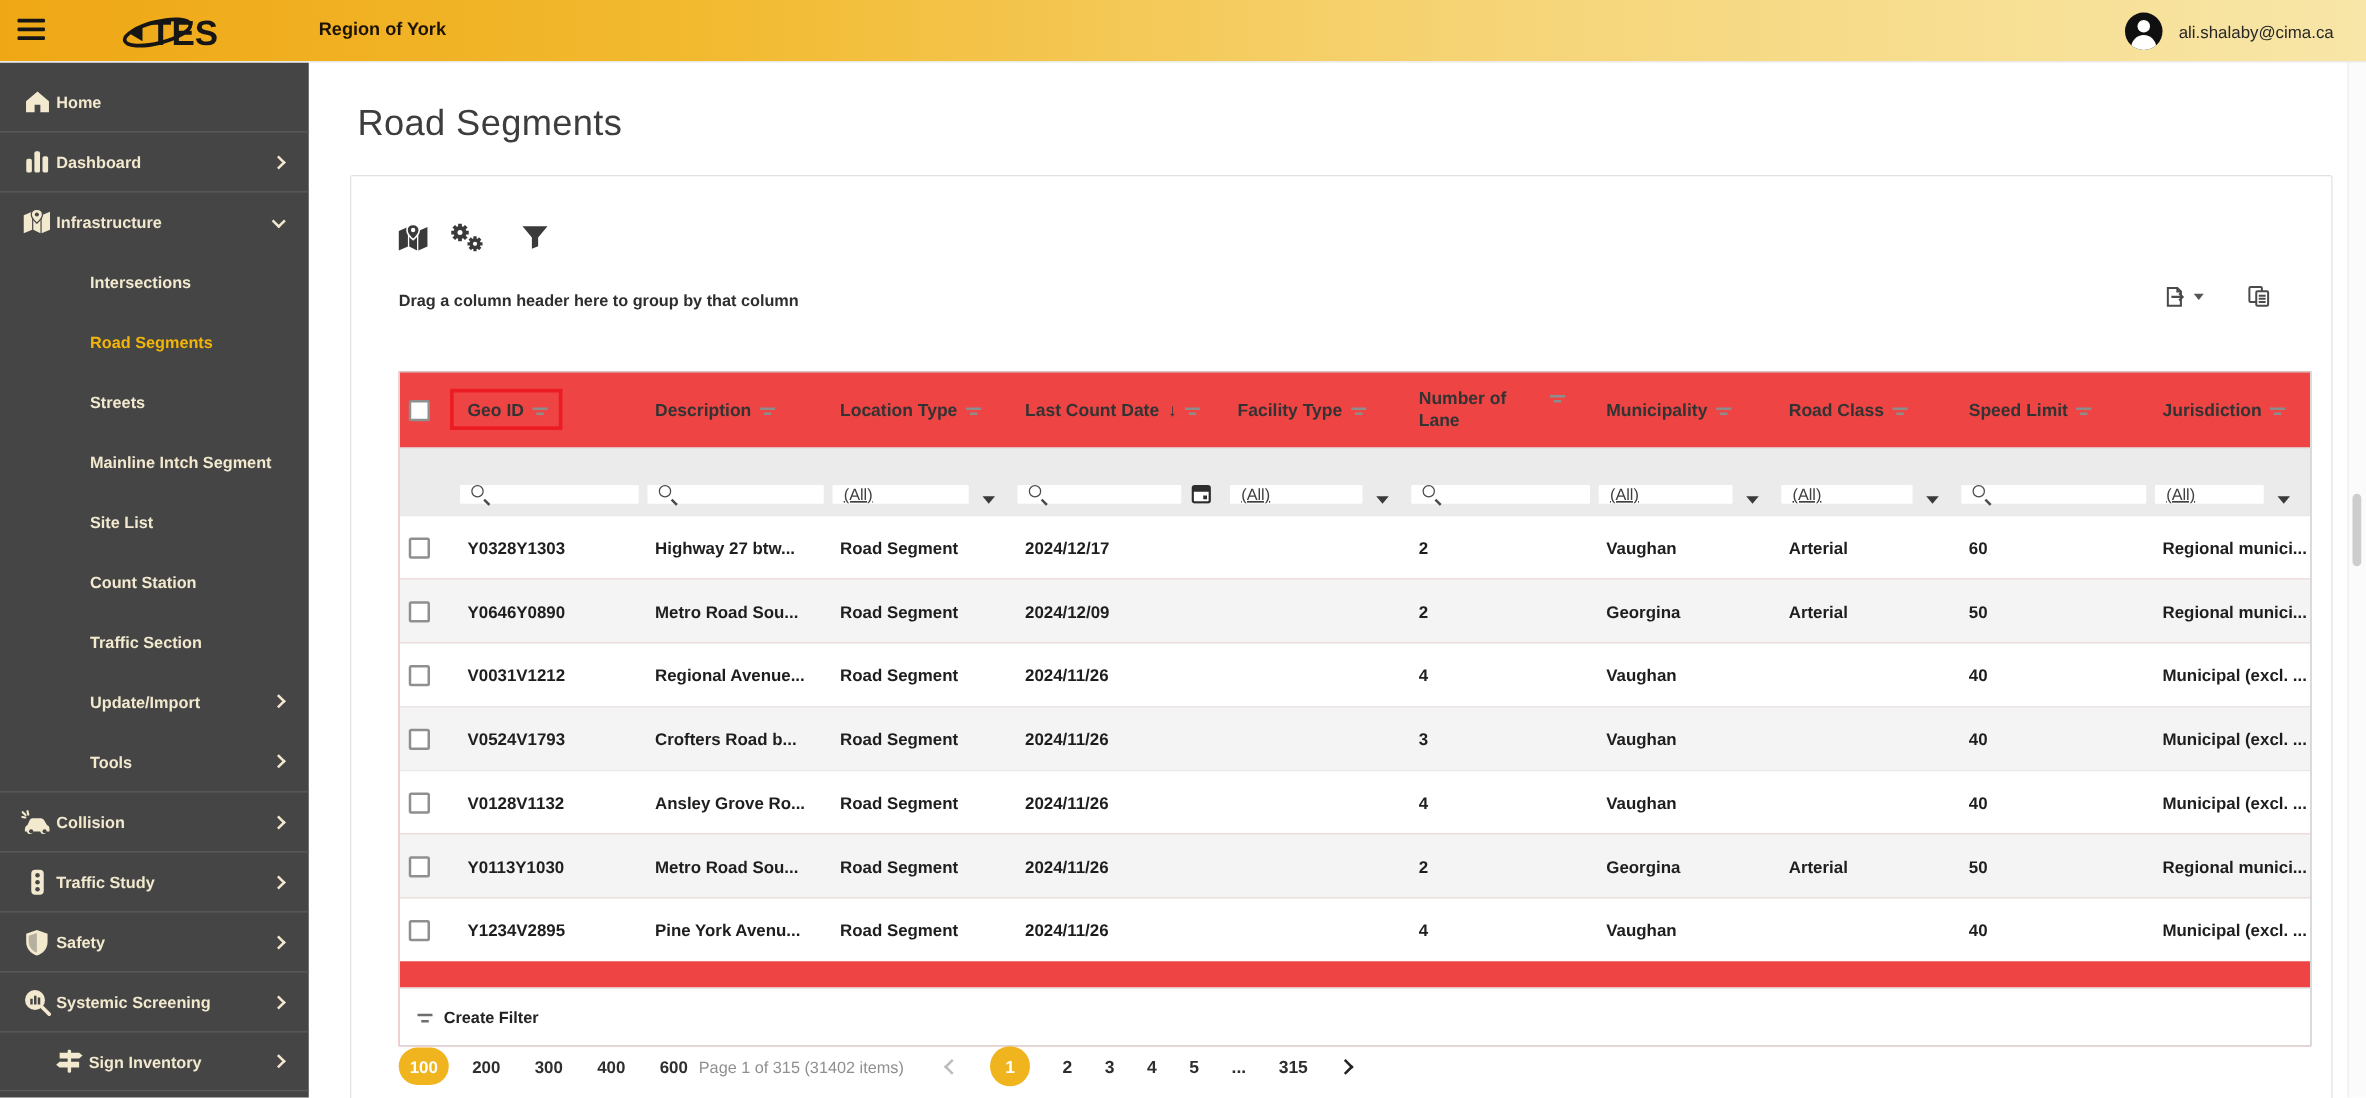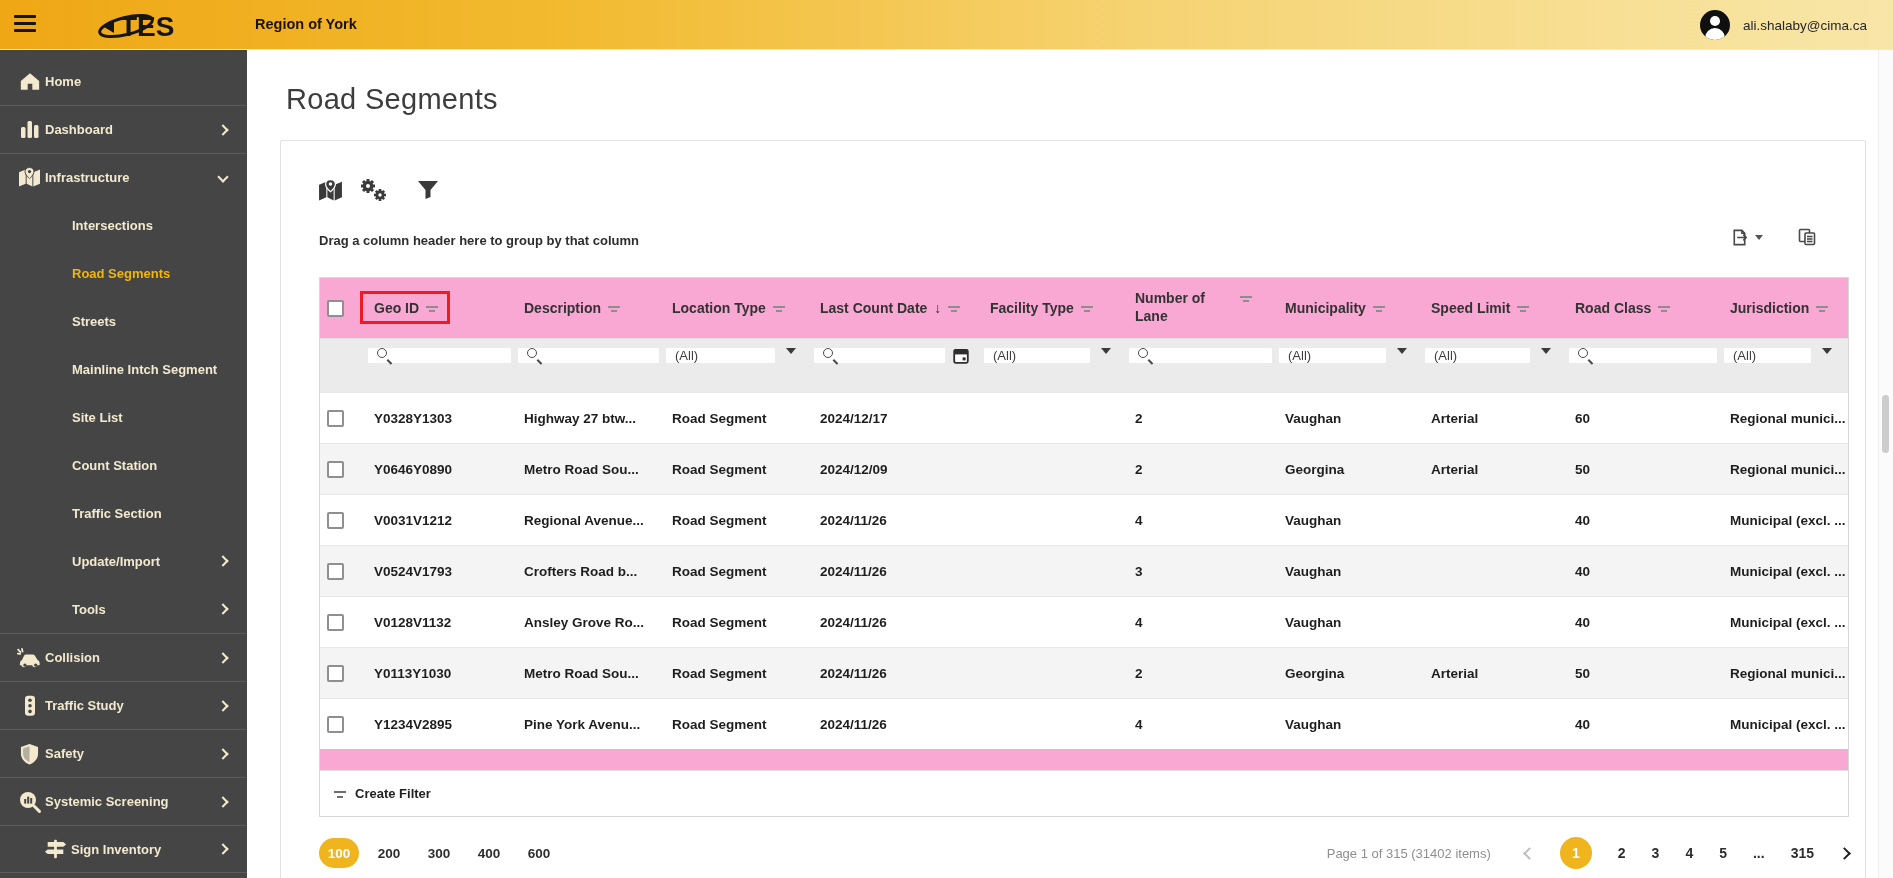--- a/index.html
+++ b/index.html
@@ -40,39 +40,39 @@
   .card{position:absolute;left:33px;top:90px;width:1586px;height:804px;border:1px solid #e2e2e2;
     border-radius:2px;background:#fff;}
   .tools{position:absolute;left:37px;top:36px;display:flex;gap:15px;align-items:center;}
   .tool-btn{cursor:pointer;display:flex;align-items:center;}
   .drag-hint{position:absolute;left:38px;top:92px;font-size:13px;font-weight:700;color:#2e2e2e;}
   .export-icons{position:absolute;right:48px;top:86px;display:flex;gap:34px;align-items:center;}
   .exp-wrap{display:flex;align-items:center;gap:6px;cursor:pointer;}
   .dd-caret{width:0;height:0;border-left:4.5px solid transparent;border-right:4.5px solid transparent;border-top:5.5px solid #555;}
 
   
-  .grid-box{position:absolute;left:38px;top:136px;width:1530px;height:540px;border:1px solid #d8d8d8;background:#f9a8d4;}
+  .grid-box{position:absolute;left:38px;top:156px;width:1530px;height:540px;border:1px solid #d8d8d8;background:#ef4444;}
   .g-row{display:grid;grid-template-columns:46px 150px 148px 148px 170px 145px 150px 146px 144px 155px 126px;}
   .h-row{height:60px;}
   .h-cell{display:flex;align-items:center;padding-left:8px;gap:7px;font-size:14px;font-weight:600;color:#333;position:relative;}
   .h-cell .lbl{white-space:nowrap;}
   .h-lanes{align-items:flex-start;padding-top:11px;}
   .h-lanes .lbl{white-space:normal;width:84px;line-height:1.3;}
   .h-lanes .hf{margin-top:5px;margin-left:14px;}
   .hf{display:inline-flex;flex-direction:column;align-items:center;gap:2.5px;cursor:pointer;padding-top:2px;}
   .hf i{display:block;height:1.8px;background:#8d8d8d;}
   .hf i:first-child{width:12px;}
   .hf i:last-child{width:6px;}
   .sort{font-size:14px;color:#333;}
   .red-frame{position:absolute;left:-6px;top:13px;width:90px;height:33px;border:3px solid #ec1c24;pointer-events:none;}
   .cellc{display:flex;align-items:center;padding-left:7px;}
   .cb{width:17px;height:17px;border:2px solid #8f8f8f;border-radius:2px;background:#fff;cursor:pointer;}
 
   .f-row{height:54px;background:#ebebeb;border-top:1px solid #e0e0e0;}
-  .f-cell{display:flex;align-items:flex-start;padding:9px 5px 9px 2px;}
+  .f-cell{display:flex;align-items:flex-end;padding:9px 5px 9px 2px;text-decoration:underline;}
   .f-box{flex:1;background:#fff;display:flex;align-items:center;padding-left:9px;border-radius:1px;cursor:text;}
   .f-val{font-size:13px;color:#3f3f3f;}
   .f-btn{width:32px;display:flex;align-items:center;justify-content:center;cursor:pointer;}
   .caret{width:0;height:0;border-left:5px solid transparent;border-right:5px solid transparent;border-top:6px solid #3a3a3a;}
   .mag{position:relative;width:15px;height:15px;flex:none;}
   .mag::before{content:"";position:absolute;left:0;top:0;width:8px;height:8px;border:1.7px solid #4a4a4a;border-radius:50%;}
   .mag::after{content:"";position:absolute;left:10.5px;top:10.5px;width:6px;height:1.8px;background:#4a4a4a;
     transform:rotate(45deg);transform-origin:0 0;}
 
   .d-row{height:51px;border-top:1px solid #e9e9e9;background:#fff;cursor:pointer;}
@@ -80,21 +80,21 @@
   .cell{display:flex;align-items:center;padding-left:8px;font-size:13.5px;font-weight:600;color:#1e1e1e;
     overflow:hidden;white-space:nowrap;}
 
   .cf-row{position:absolute;left:0;right:0;bottom:0;height:46px;border-top:1px solid #e0e0e0;
     display:flex;align-items:center;padding-left:14px;gap:9px;cursor:pointer;background:#fff;}
   .cf-label{font-size:13px;font-weight:700;color:#222;}
   .cf-ico i{background:#6e6e6e;}
 
   
   .pager{position:absolute;left:38px;top:692px;width:1530px;height:40px;display:flex;
-    justify-content:space-between;align-items:center;}
+    align-items:center;}
   .sizes{display:flex;gap:10px;align-items:center;}
   .size{min-width:40px;height:30px;border-radius:16px;display:flex;align-items:center;justify-content:center;
     font-size:13.5px;font-weight:700;color:#2e2e2e;padding:0 7px;cursor:pointer;}
   .size.sel{background:#efb41e;color:#fff;}
   .pnav{display:flex;align-items:center;gap:26px;}
   .pinfo{font-size:13px;color:#8f8f8f;margin-right:8px;}
   .pnum{font-size:14px;font-weight:600;color:#2e2e2e;cursor:pointer;}
   .pnum.cur{width:32px;height:32px;border-radius:50%;background:#efb41e;color:#fff;
     display:flex;align-items:center;justify-content:center;}
   .pchev{width:9px;height:9px;cursor:pointer;}
@@ -371,28 +371,28 @@
             </span>
         </div>
         <div class="h-cell">
           <span class="lbl">Municipality</span>
           <span class="hf">
               <i></i>
               <i></i>
             </span>
         </div>
         <div class="h-cell">
+          <span class="lbl">Road Class</span>
+          <span class="hf">
+              <i></i>
+              <i></i>
+            </span>
+        </div>
+        <div class="h-cell">
           <span class="lbl">Speed Limit</span>
-          <span class="hf">
-              <i></i>
-              <i></i>
-            </span>
-        </div>
-        <div class="h-cell">
-          <span class="lbl">Road Class</span>
           <span class="hf">
               <i></i>
               <i></i>
             </span>
         </div>
         <div class="h-cell">
           <span class="lbl">Jurisdiction</span>
           <span class="hf">
               <i></i>
               <i></i>

